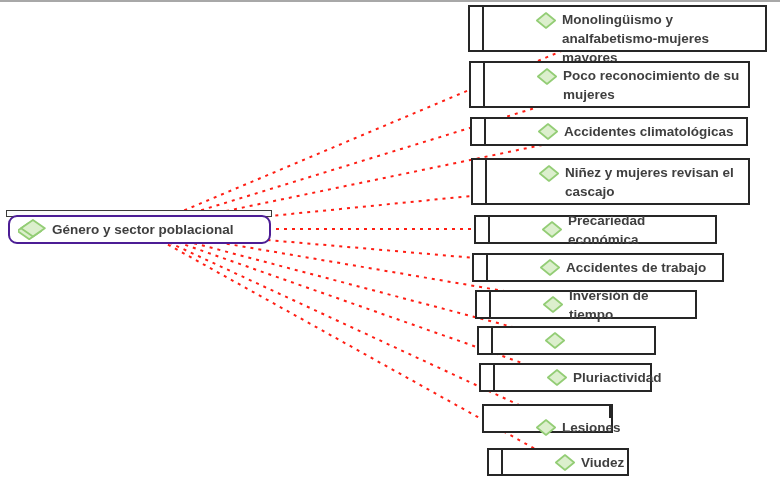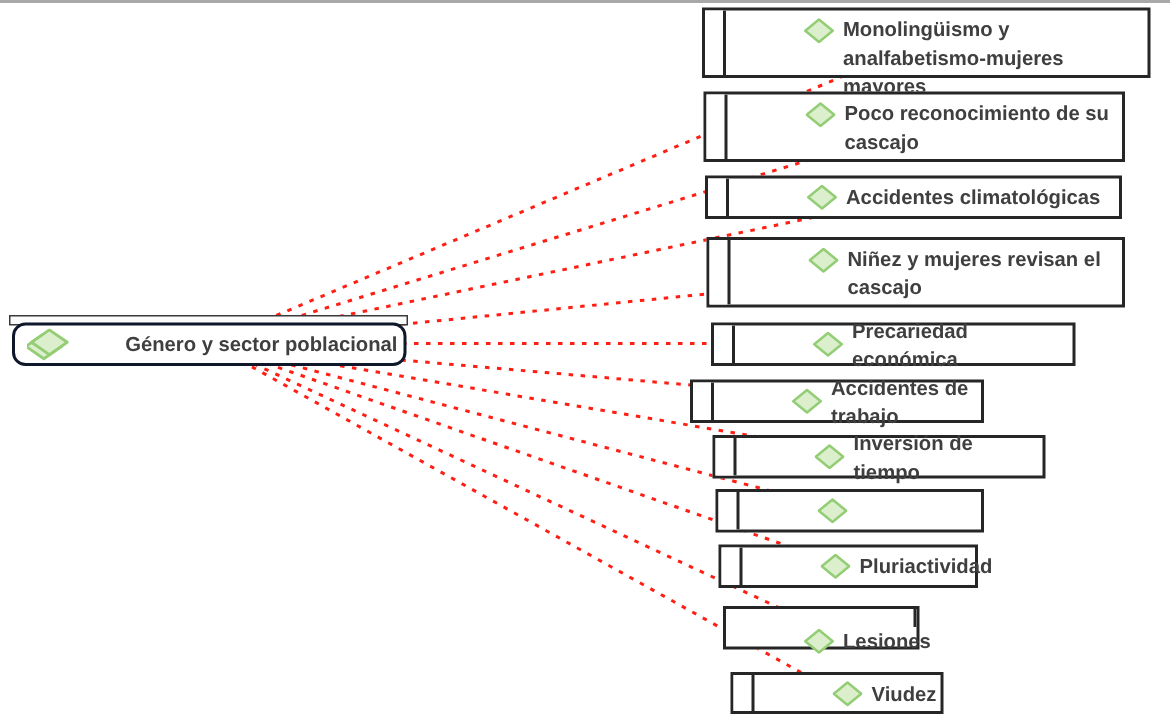--- a/index.html
+++ b/index.html
@@ -33,24 +33,23 @@
   .diamond-icon{flex:0 0 auto;}
   .node.multi .diamond-icon{margin-top:2px;}
 
   
   .central-bar{
     position:absolute;z-index:2;left:6px;top:210px;width:266px;height:7px;
     background:#fbfbfb;border:1px solid #3a3a3a;box-sizing:border-box;
   }
   .central-body{
     position:absolute;z-index:3;left:8px;top:215px;width:263px;height:29px;
-    background:#ffffff;border:2px solid #0f172a;border-radius:9px;
+    background:#ffffff;border:2px solid #4c1d95;border-radius:9px;
     box-sizing:border-box;display:flex;align-items:center;gap:6px;
     padding:0 4px 0 8px;
-    justify-content:space-between;
   }
   .central-body .label{
     font-size:13.5px;font-weight:700;color:#3f3f3f;white-space:nowrap;
   }
 </style>
 </head>
 <body>
 
 <div class="top-edge"></div>
 
@@ -86,21 +85,21 @@
     <span class="label">Monolingüismo y analfabetismo-mujeres mayores</span>
   </div>
 </div>
 
 <div class="node multi" style="left:469px;top:61px;width:281px;height:47px;">
   <div class="strip"></div>
   <div class="content">
     <svg class="diamond-icon" width="20" height="17" viewBox="0 0 24 20">
       <polygon points="12,1 23,10 12,19 1,10" fill="#dcefcd" stroke="#93cd75" stroke-width="2" stroke-linejoin="round"></polygon>
     </svg>
-    <span class="label">Poco reconocimiento de su cascajo</span>
+    <span class="label">Poco reconocimiento de su mujeres</span>
   </div>
 </div>
 
 <div class="node single" style="left:470px;top:117px;width:278px;height:29px;">
   <div class="strip"></div>
   <div class="content">
     <svg class="diamond-icon" width="20" height="17" viewBox="0 0 24 20">
       <polygon points="12,1 23,10 12,19 1,10" fill="#dcefcd" stroke="#93cd75" stroke-width="2" stroke-linejoin="round"></polygon>
     </svg>
     <span class="label">Accidentes climatológicas</span>
@@ -120,21 +119,21 @@
 <div class="node single" style="left:474px;top:215px;width:243px;height:29px;">
   <div class="strip"></div>
   <div class="content">
     <svg class="diamond-icon" width="20" height="17" viewBox="0 0 24 20">
       <polygon points="12,1 23,10 12,19 1,10" fill="#dcefcd" stroke="#93cd75" stroke-width="2" stroke-linejoin="round"></polygon>
     </svg>
     <span class="label">Precariedad económica</span>
   </div>
 </div>
 
-<div class="node single" style="left:460px;top:253px;width:196px;height:29px;">
+<div class="node single" style="left:472px;top:253px;width:252px;height:29px;">
   <div class="strip"></div>
   <div class="content">
     <svg class="diamond-icon" width="20" height="17" viewBox="0 0 24 20">
       <polygon points="12,1 23,10 12,19 1,10" fill="#dcefcd" stroke="#93cd75" stroke-width="2" stroke-linejoin="round"></polygon>
     </svg>
     <span class="label">Accidentes de trabajo</span>
   </div>
 </div>
 
 <div class="node single" style="left:475px;top:290px;width:222px;height:29px;justify-content:center;">

